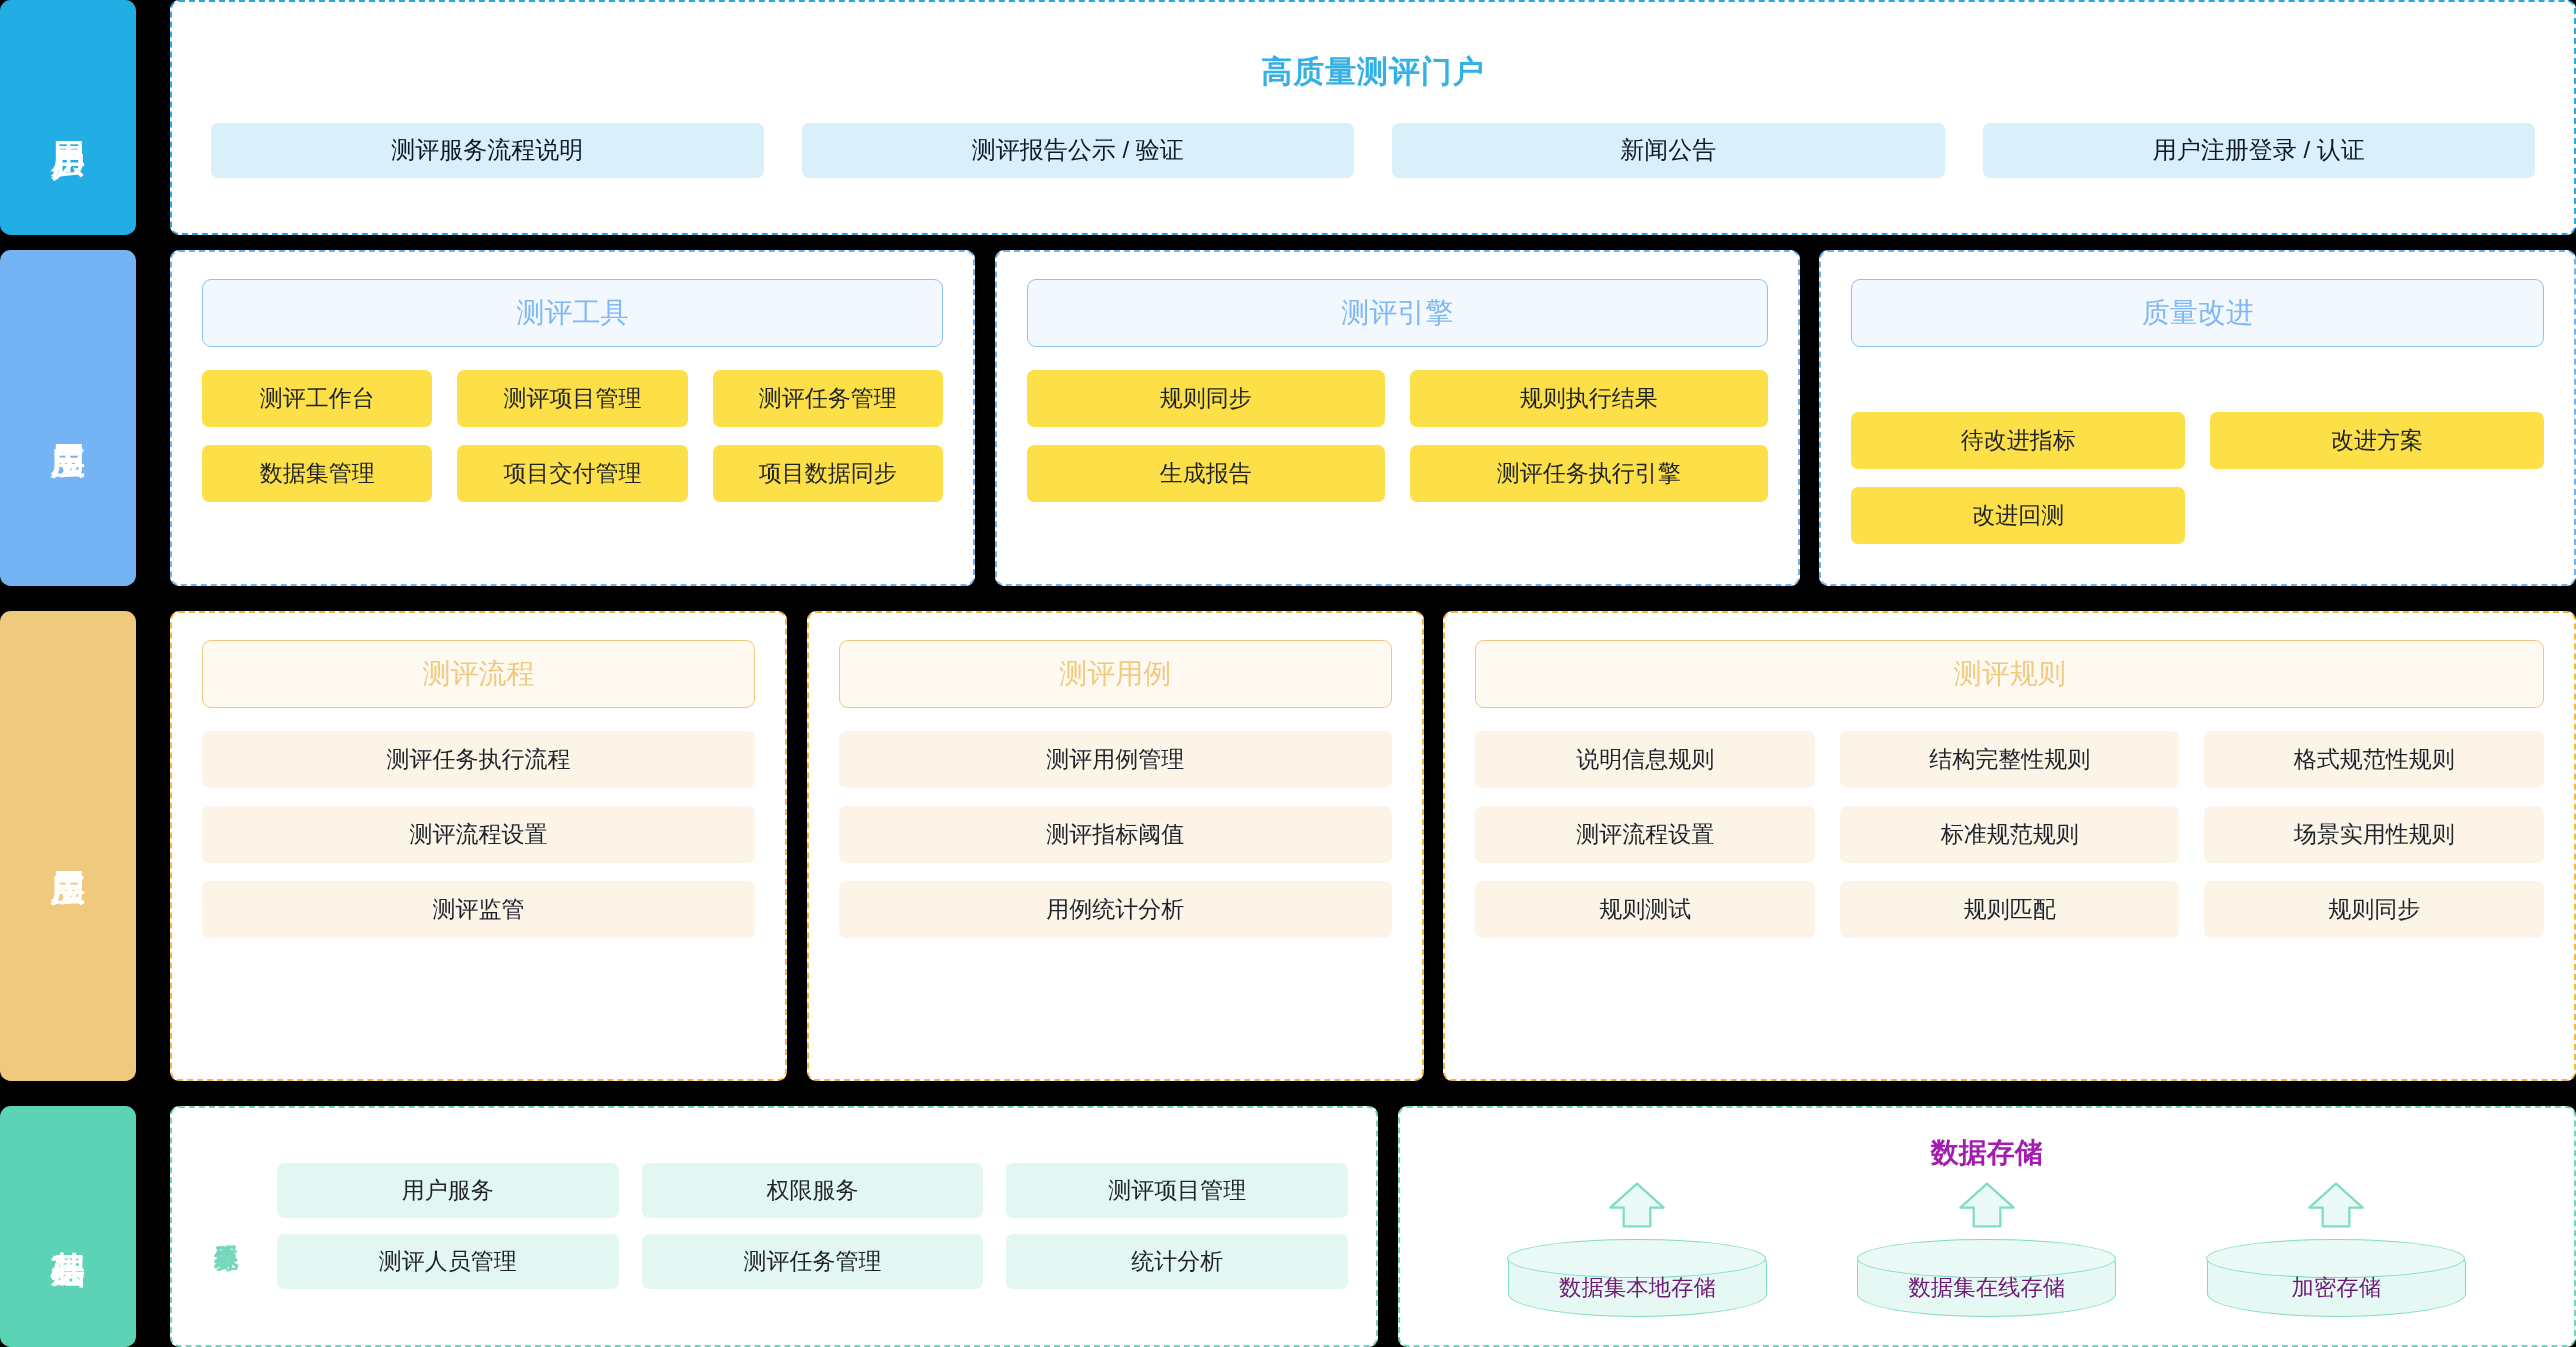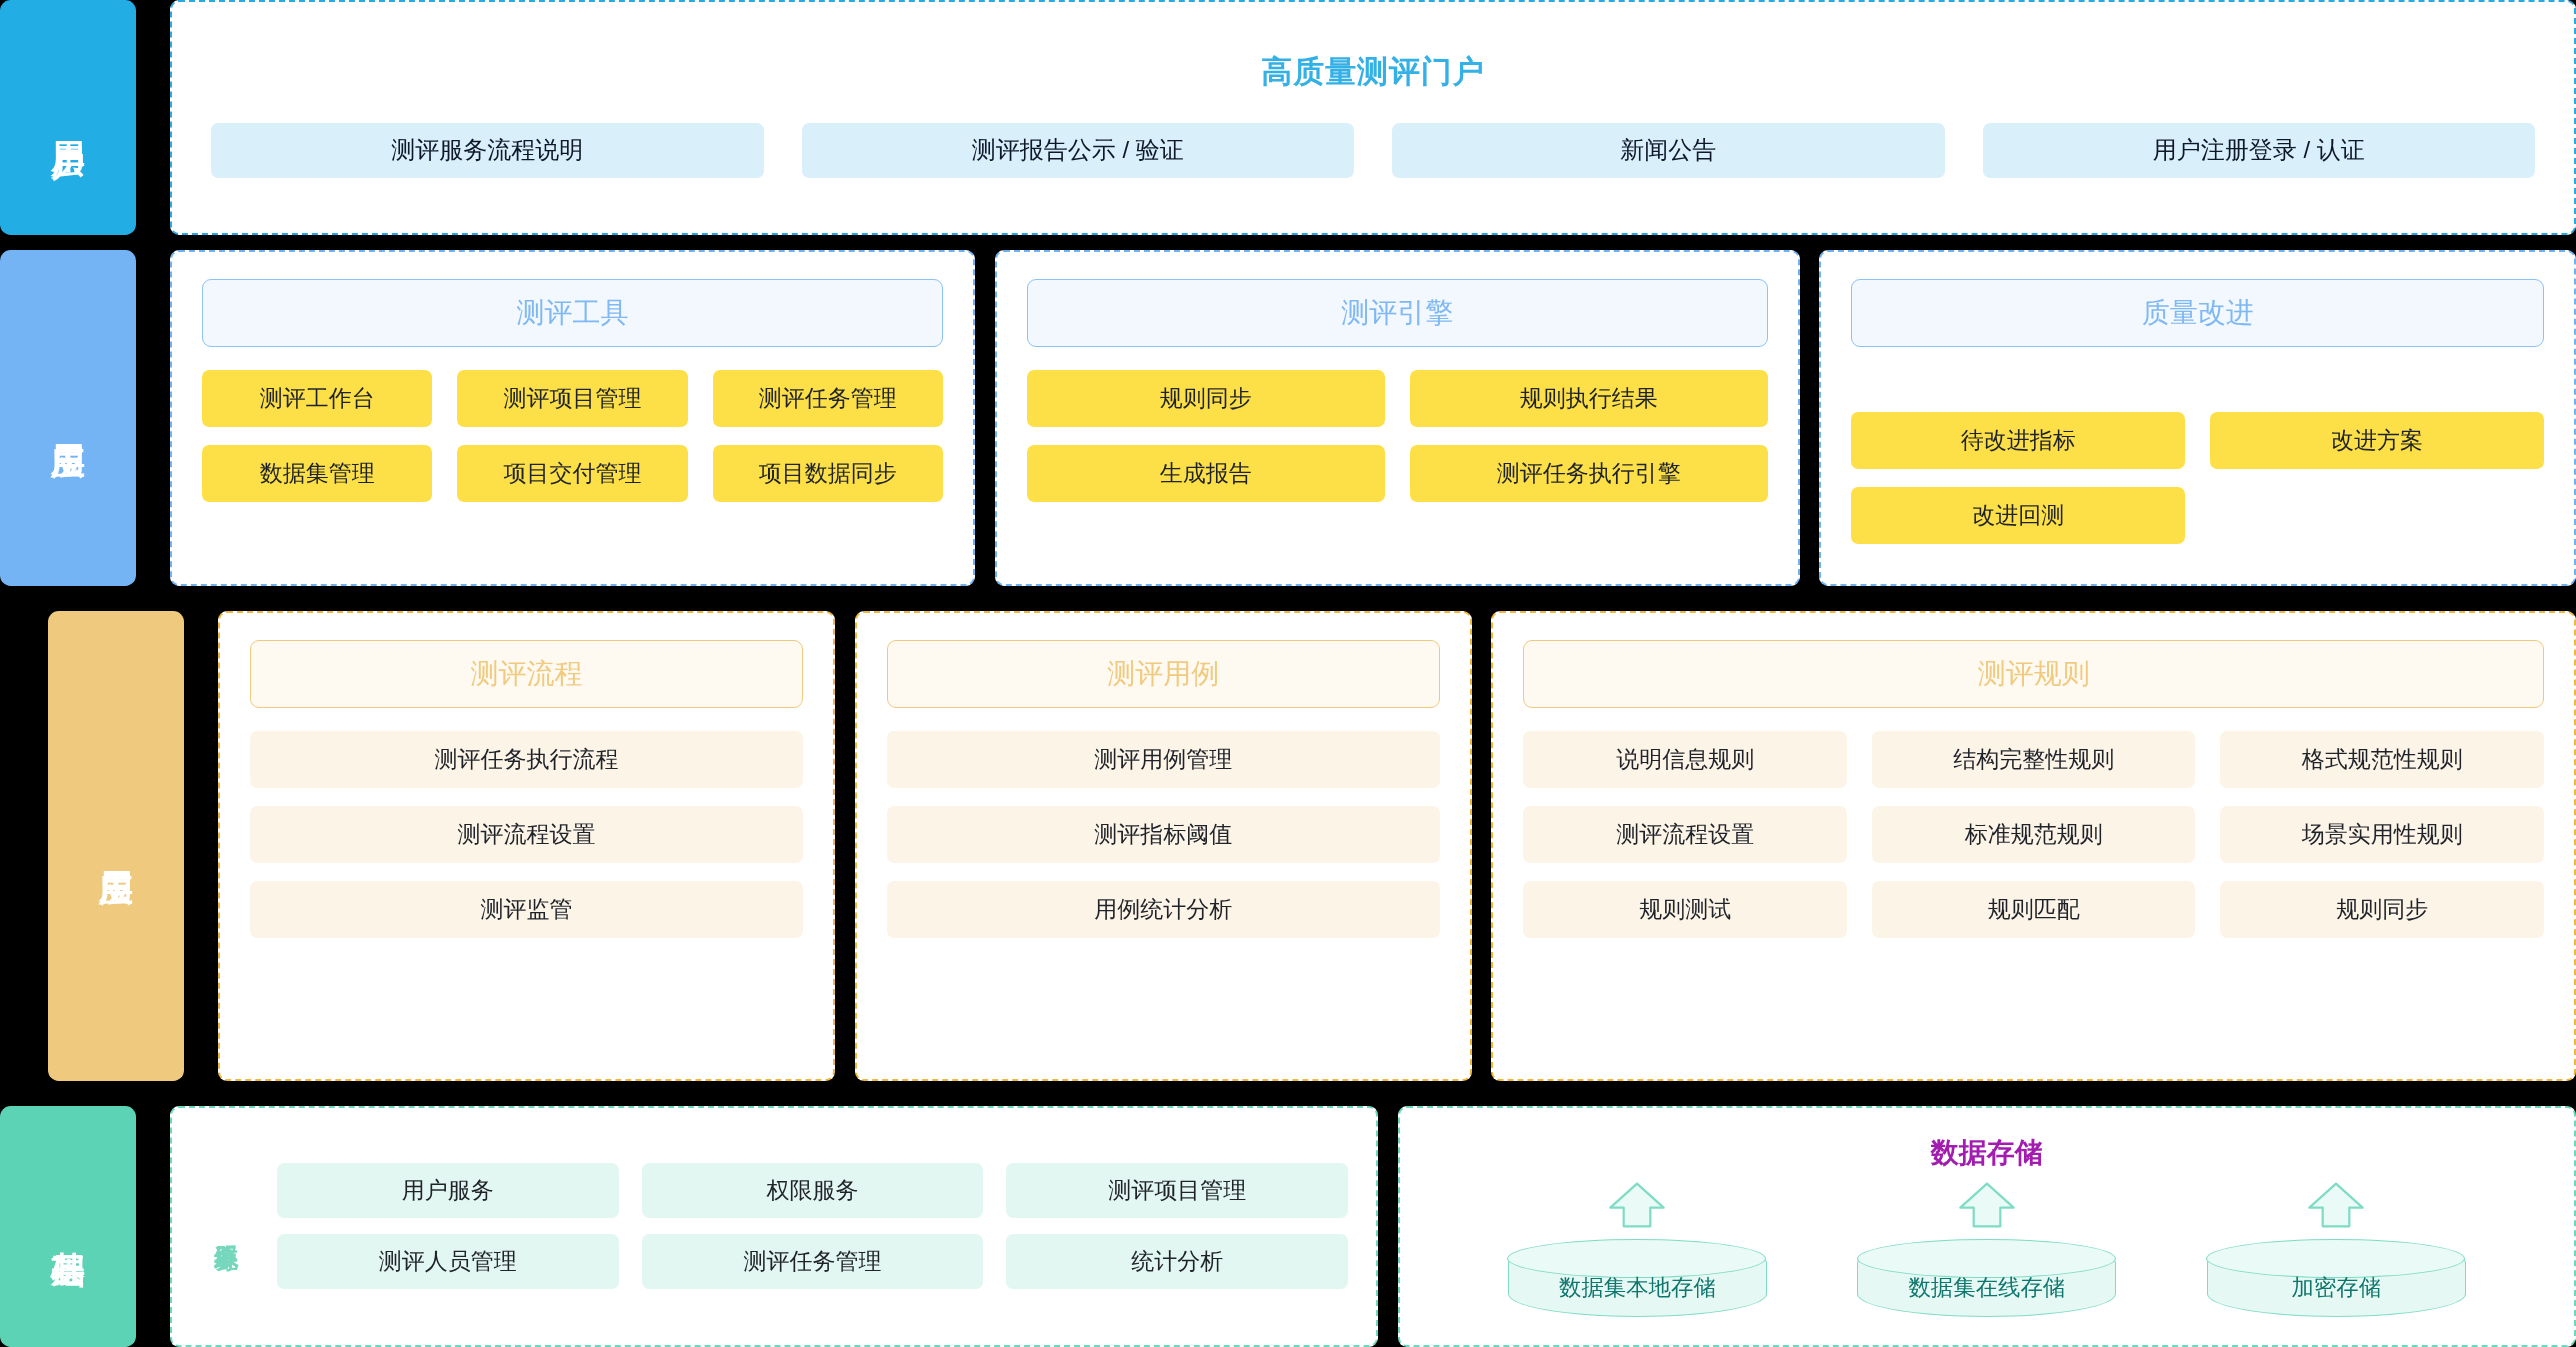--- a/index.html
+++ b/index.html
@@ -115,21 +115,21 @@
     font-size:23px;color:#1f2329;
     box-sizing:border-box;
     padding:0 9px;
   }
   .chip-blue{background:#fde047;}
   .chips-3 .chip{flex:0 0 calc((100% - 50px)/3);}
   .chips-2 .chip{flex:0 0 calc((100% - 25px)/2);}
   .chips-q .chip{flex:0 0 calc((100% - 25px)/2);}
 
   
-  .row3{height:497px;margin-top:25px;padding-left:48px;}
+  .row3{height:497px;margin-top:25px;}
   .tab-app2{background:#EFCA7E;}
   .panel-yellow{
     border:2.7px dashed #EFB93F;
     padding:27px 30px;
     display:flex;flex-direction:column;
   }
   .p-flow{flex:0 0 617px;}
   .p-case{flex:0 0 617px;}
   .p-rule{flex:1 1 auto;}
   .head-yellow{
@@ -202,21 +202,21 @@
     content:"";
     position:absolute;left:-1.8px;top:-1.8px;
     width:259px;height:39px;
     border:1.8px solid #7FDCC4;
     border-radius:50%;
     background:#EAFAF6;
     box-sizing:border-box;
   }
   .cyl-label{
     position:relative;z-index:2;
-    font-size:22.4px;color:#0f766e;
+    font-size:22.4px;color:#701a75;
     padding-bottom:12.5px;
     white-space:nowrap;
   }
 </style>
 </head>
 <body>
 
 <div class="diagram">
 
   <div class="layer-row row1">

